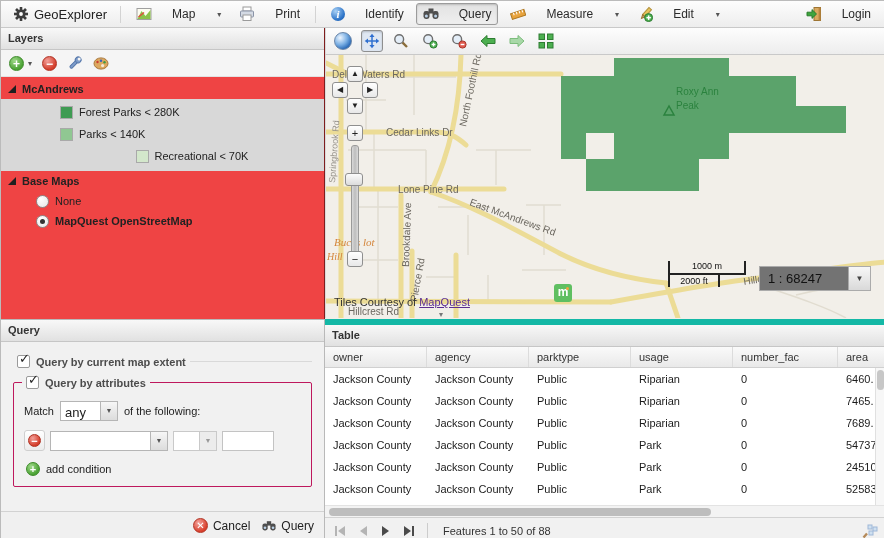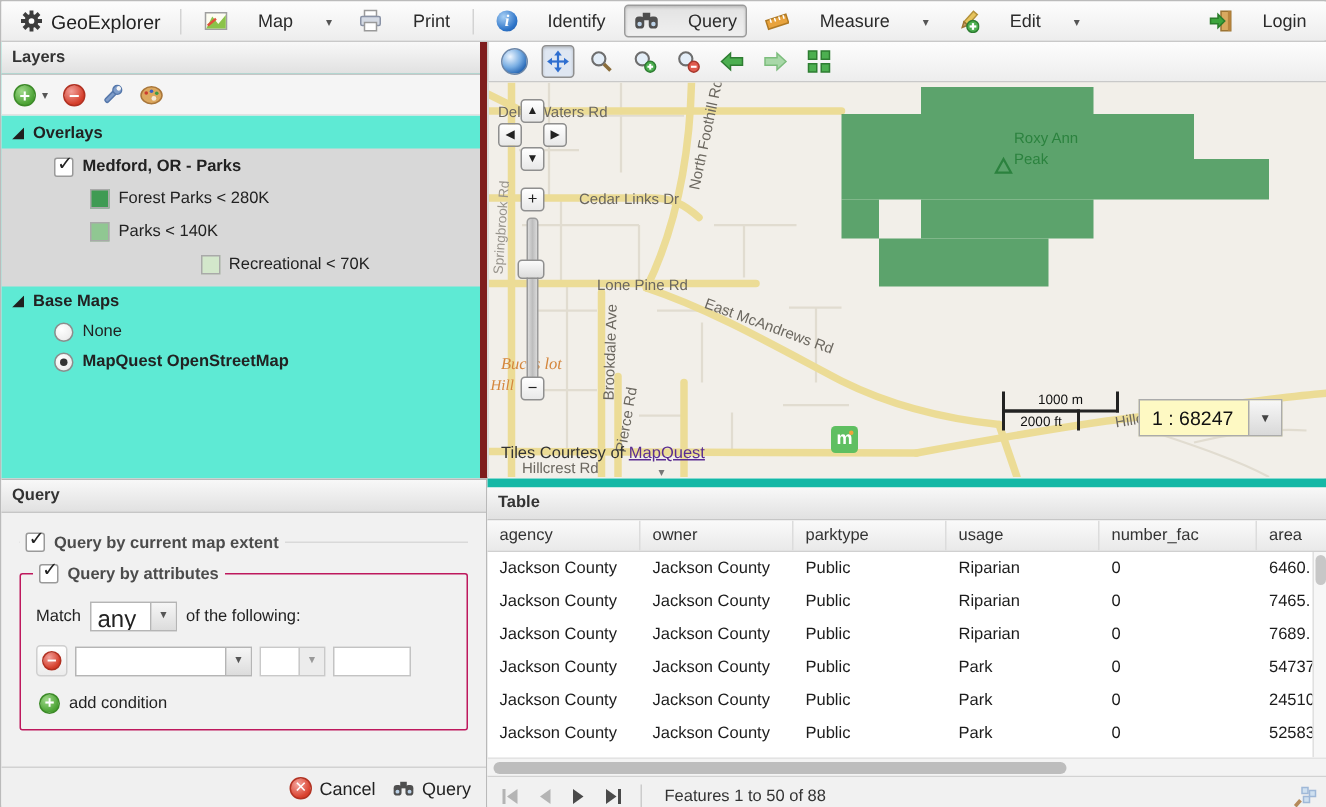--- a/index.html
+++ b/index.html
@@ -27,21 +27,21 @@
     background:radial-gradient(circle at 34% 30%, #a8d0f5, #2d74c8 65%, #1c53a0);
     color:#fff; font-family:"Liberation Serif",serif; font-style:italic; font-weight:bold;
     font-size:11px; line-height:14px; text-align:center; }
 
   
   .panel-header { height:22px; background:linear-gradient(#f8f8f8,#e1e1e1);
     border-bottom:1px solid #c6c6c6; font-weight:bold; color:#333;
     line-height:21px; padding-left:7px; font-size:11px; }
 
   .layers-panel { position:absolute; left:0; top:27px; width:324px; height:291px;
-    background:#5eead4; border-right:5px solid #7f1d1d; }
+    background:#ef4444; border-right:1px solid #7f1d1d; }
   .query-panel  { position:absolute; left:0; top:318px; width:324px; height:220px;
     background:#f1f1f1; border-right:1px solid #b9b9b9; border-top:1px solid #b9b9b9; }
   .map-panel    { position:absolute; left:324px; top:27px; width:560px; height:291px; background:#f2efe9; }
   .table-panel  { position:absolute; left:324px; top:318px; width:560px; height:220px;
     background:#fff; border-top:6px solid #14b8a6; }
 
   
   .layers-toolbar { height:27px; display:flex; align-items:center; gap:10px; padding:0 8px;
     background:#f5f5f5; border-bottom:1px solid #e2e2e2; }
   .circle-btn { width:15px; height:15px; border-radius:50%; color:#fff; font-weight:bold;
@@ -85,36 +85,36 @@
   .attribution { position:absolute; left:8px; bottom:10px; font-size:11px; color:#333; }
   .attribution a { color:#5a2d91; text-decoration:underline; }
   .mq-logo { position:absolute; left:228px; top:229px; width:18px; height:18px; border-radius:3px;
     background:#5fbf61; color:#fff; font-weight:bold; font-size:12px; text-align:center; line-height:17px; }
   .mq-logo i { position:absolute; right:3px; top:3px; width:3px; height:3px; background:#f2a33c; border-radius:50%; }
 
   .scalebar { position:absolute; left:342px; top:206px; font-size:9px; color:#111; }
   .sb-m { width:78px; height:14px; border:2px solid #222; border-top:none; text-align:center; }
   .sb-ft { width:52px; height:14px; border:2px solid #222; border-bottom:none; margin-top:-2px; text-align:center; padding-top:1px; }
 
-  .scale-combo { position:absolute; left:433px; top:211px; width:96px; height:25px; background:#fef9c3;
+  .scale-combo { position:absolute; left:433px; top:211px; width:112px; height:25px; background:#737373;
     border:1px solid #ababab; display:flex; }
   .scale-combo .val { flex:1; font-size:13px; padding:4px 0 0 8px; color:#111; }
   .scale-combo .cbtn { width:22px; background:linear-gradient(#f7f7f7,#d9d9d9); border-left:1px solid #ababab;
     text-align:center; line-height:23px; font-size:8px; color:#444; }
 
   .splitter-arrow { position:absolute; left:438px; top:309px; font-size:8px; color:#777; z-index:5; }
 
   
   .q-body { position:relative; height:169px; }
   fieldset.q-extent { border:none; border-top:1px solid #d9d9d9; margin:13px 12px 0 12px; }
   fieldset.q-attrs { border:1px solid #be185d; border-radius:2px; margin:8px 12px 0 12px; padding:4px 8px 10px 8px; }
   legend.q-legend { display:flex; align-items:center; gap:6px; padding:0 4px; font-weight:bold; color:#4c4c4c; }
   .match-row { display:flex; align-items:center; gap:6px; margin:8px 0 0 2px; color:#222; }
   .combo { display:inline-flex; height:20px; border:1px solid #b5b5b5; background:#fff; }
-  .combo .cval { flex:1; padding:3px 4px 0 4px; font-size:16px; color:#222; overflow:hidden; white-space:nowrap; }
+  .combo .cval { flex:1; padding:3px 4px 0 4px; font-size:13px; color:#222; overflow:hidden; white-space:nowrap; }
   .combo .cbtn { width:17px; background:linear-gradient(#f6f6f6,#dcdcdc); border-left:1px solid #b5b5b5;
     font-size:7px; color:#555; text-align:center; line-height:18px; }
   .combo.dim { border-color:#c9c9c9; } .combo.dim .cbtn { background:#ececec; color:#999; border-left-color:#c9c9c9; }
   .cond-row { display:flex; align-items:center; gap:5px; margin:9px 0 0 2px; }
   .sq-btn { width:21px; height:21px; border:1px solid #cfcfcf; border-radius:3px;
     background:linear-gradient(#fff,#ececec); display:flex; align-items:center; justify-content:center; }
   .sq-btn .circle-red { width:13px; height:13px; line-height:12px; font-size:11px; }
   .txt-input { width:52px; height:20px; border:1px solid #c3c3c3; background:#fff; }
   .add-row { display:flex; align-items:center; gap:6px; margin:11px 0 0 4px; color:#222; }
   .circle-green.small { width:14px; height:14px; line-height:13px; font-size:11px; }
@@ -255,27 +255,23 @@
           <circle cx="8" cy="5.8" r="1.2" fill="#3a62c4"></circle>
         <circle cx="11.5" cy="7.2" r="1.2" fill="#3f9a45"></circle>
           <circle cx="9.6" cy="10.6" r="1.6" fill="#f4e9d8"></circle>
       </svg>
     </div>
     <div class="tree">
       <div class="tree-row">
         <svg class="expander ind1" viewBox="0 0 8 8">
             <polygon points="0,8 8,8 8,0" fill="#1f1f1f"></polygon>
           </svg>
-        <span class="bold">Overlays</span>
+        <span class="bold">McAndrews</span>
       </div>
       <div class="selected-block">
-        <div class="tree-row">
-          <span class="checkbox checked ind2"></span>
-          <span class="bold">Medford, OR - Parks</span>
-        </div>
         <div class="tree-row" style="height:22px;">
           <span class="swatch sw-forest ind3"></span>
           <span>Forest Parks &lt; 280K</span>
         </div>
         <div class="tree-row" style="height:22px;">
           <span class="swatch sw-parks ind3"></span>
           <span>Parks &lt; 140K</span>
         </div>
         <div class="tree-row" style="height:22px;justify-content:center;">
           <span class="swatch sw-rec ind3"></span>
@@ -518,22 +514,22 @@
             <circle cx="12.6" cy="10" r="1.5" fill="#bcd2e8"></circle>
         </svg>
         <span>Query</span>
       </div>
     </div>
   </div>
 
   <div class="table-panel">
     <div class="panel-header">Table</div>
     <div class="grid-head">
+      <div class="gh-cell c0">owner</div>
       <div class="gh-cell c1">agency</div>
-      <div class="gh-cell c0">owner</div>
       <div class="gh-cell c3">parktype</div>
       <div class="gh-cell c2">usage</div>
       <div class="gh-cell c4">number_fac</div>
       <div class="gh-cell c5">area</div>
     </div>
     <div class="grid-body">
       <div class="grid-row">
         <div class="gr-cell c0">Jackson County</div>
         <div class="gr-cell c1">Jackson County</div>
         <div class="gr-cell c2">Public</div>

